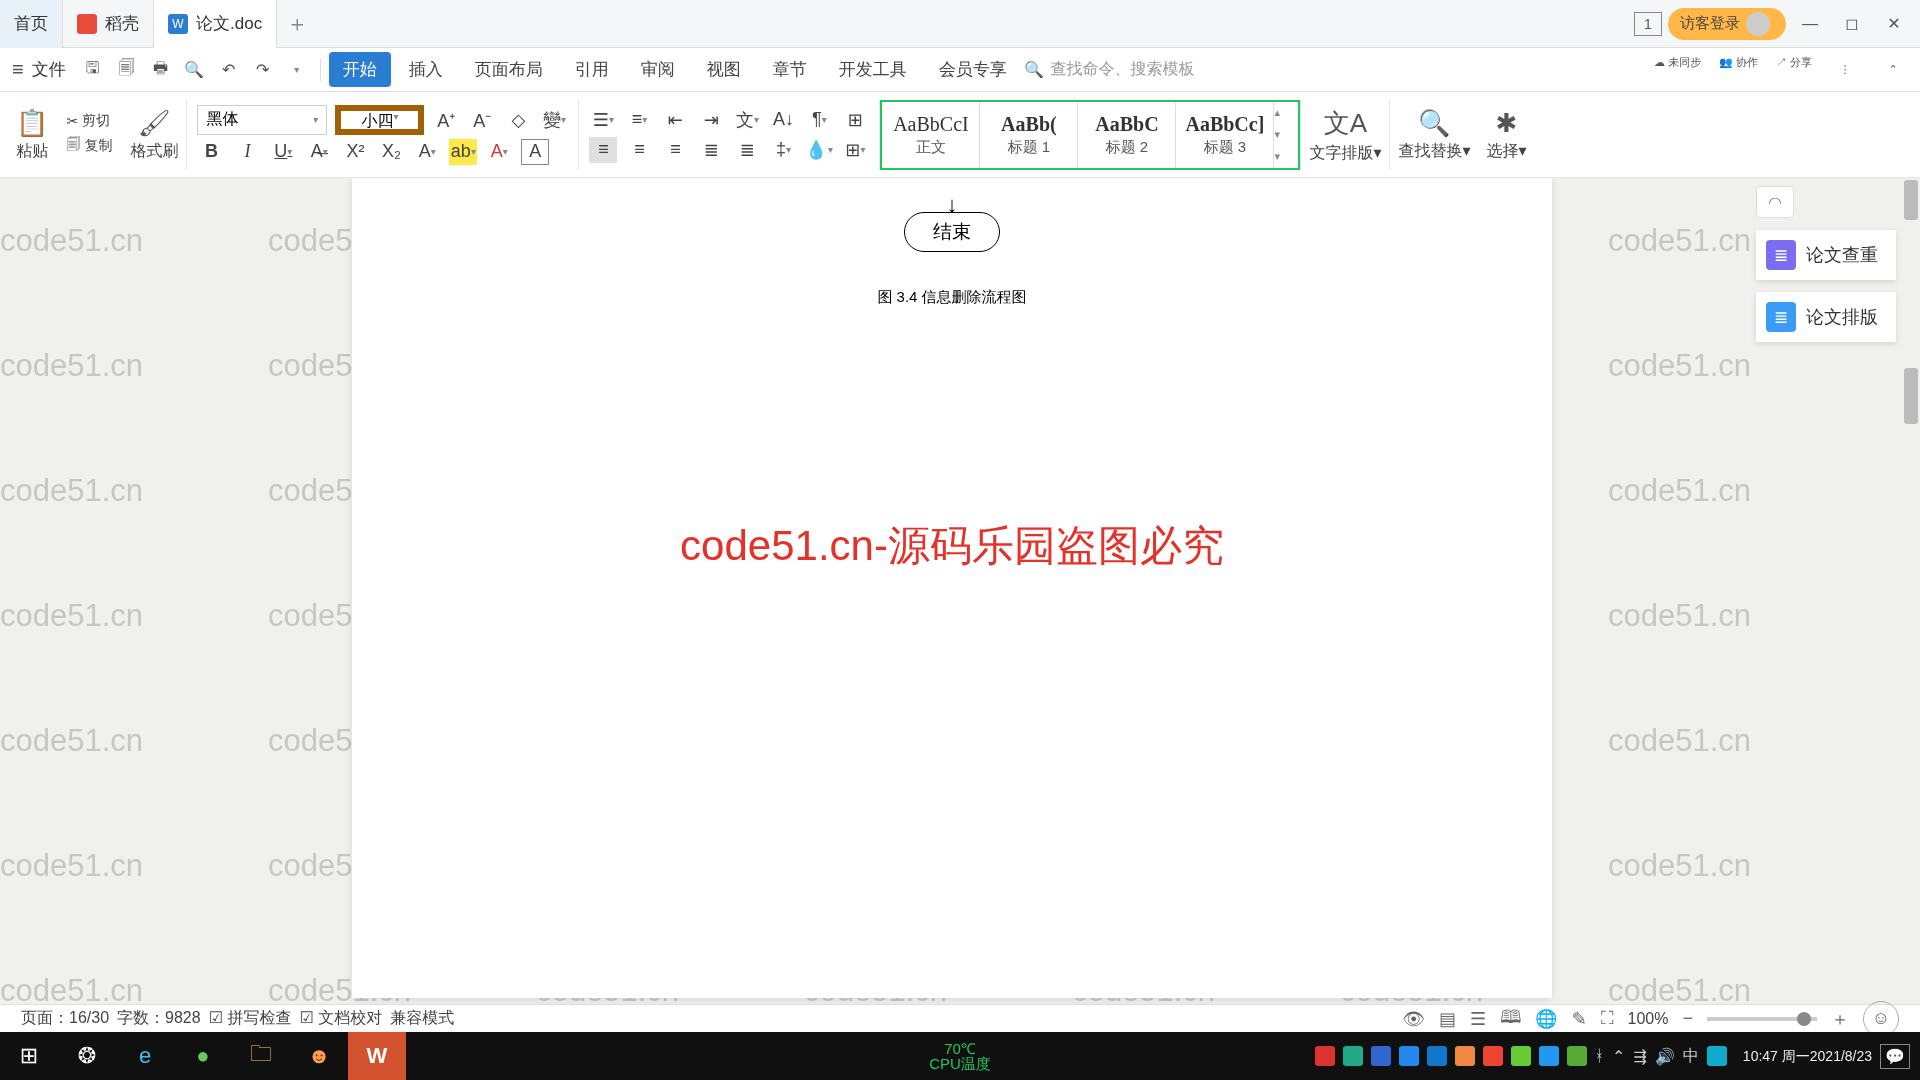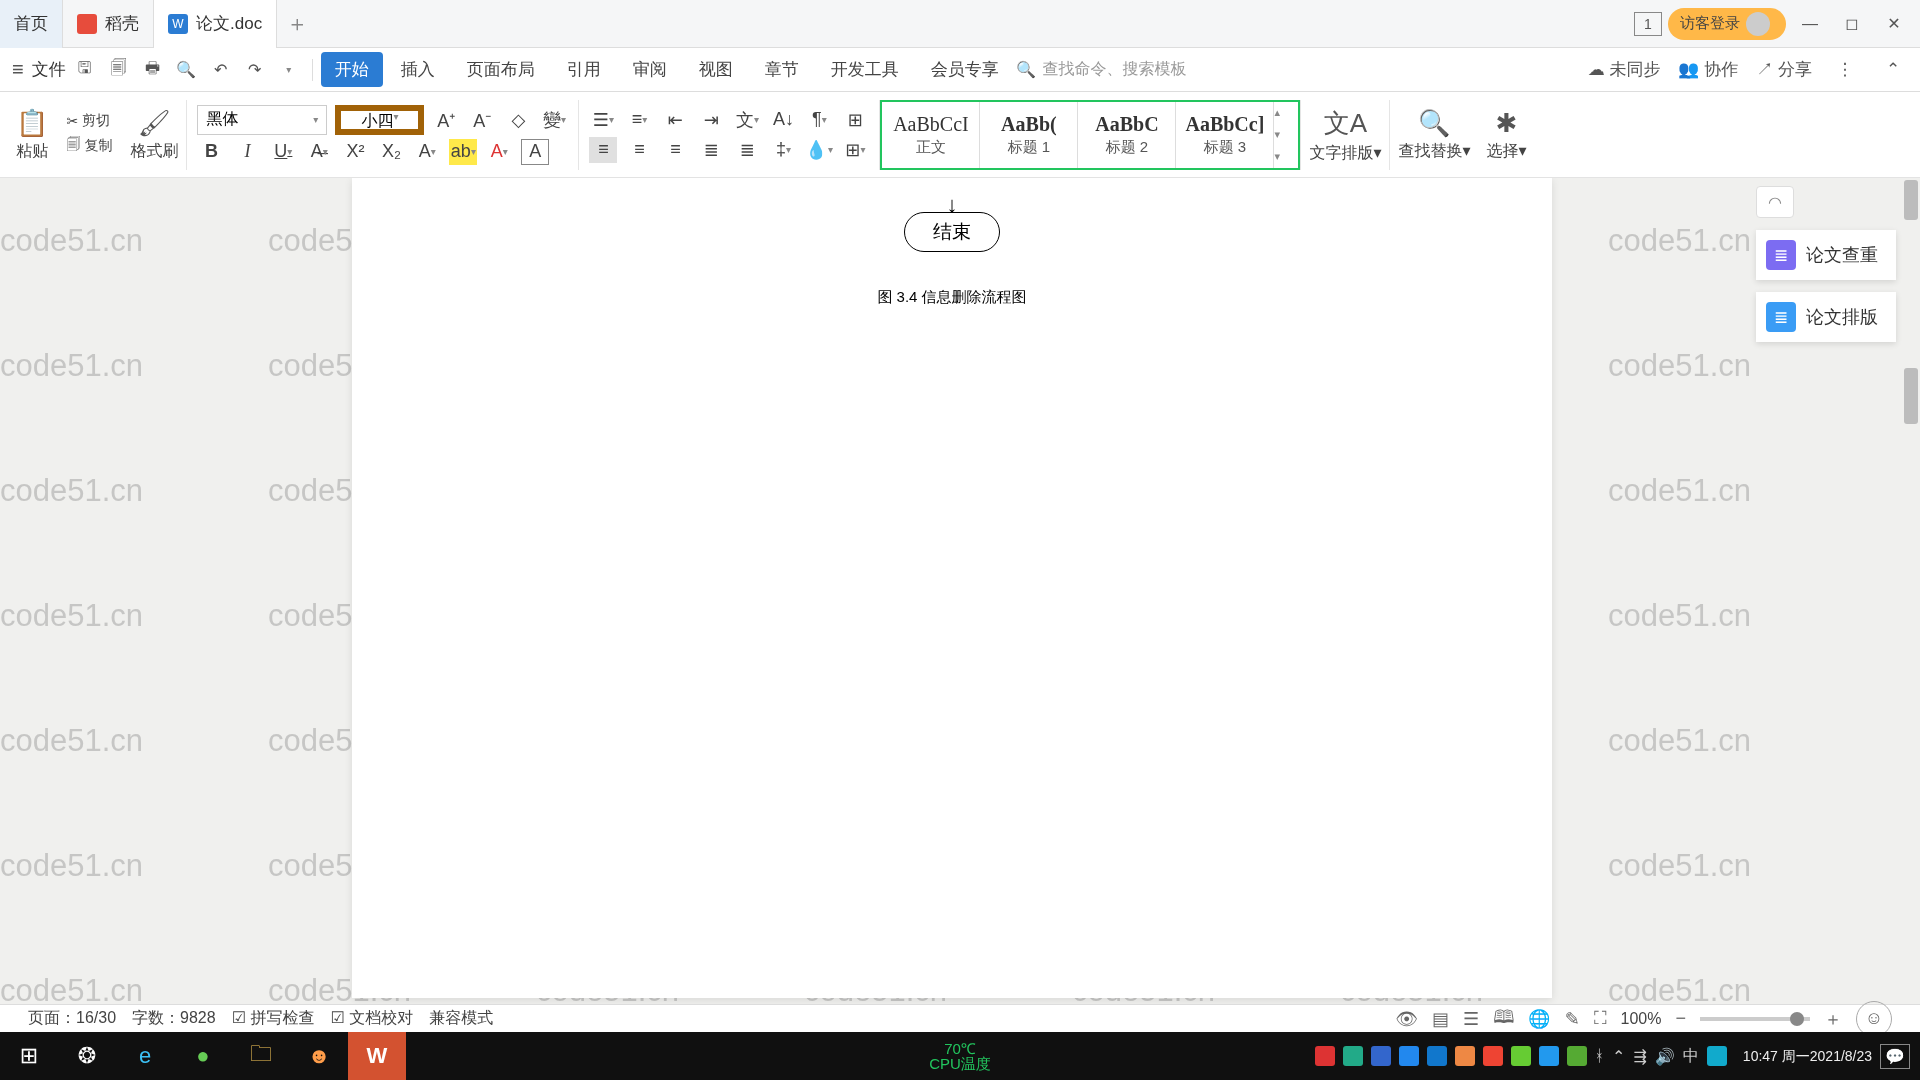--- a/index.html
+++ b/index.html
@@ -10,26 +10,26 @@
 .tab-home{background:#e8f0f8}
 .tab-ico{width:20px;height:20px;display:inline-block}
 .tab-add{width:40px;display:flex;justify-content:center;font-size:22px;color:#888}
 .win-ctrl{margin-left:auto;display:flex;align-items:center;gap:6px;padding-right:8px}
 .badge-1{border:1px solid #888;width:28px;height:24px;display:flex;align-items:center;justify-content:center;font-size:14px;color:#555}
 .guest-btn{background:#ffb848;border-radius:20px;padding:4px 16px 4px 12px;display:flex;align-items:center;gap:6px;font-size:15px;color:#444}
 .avatar{width:24px;height:24px;border-radius:50%;background:#ccc}
 .win-btn{width:36px;height:36px;display:flex;align-items:center;justify-content:center;color:#555;font-size:16px}
 .menubar{height:44px;background:#fff;display:flex;align-items:center;border-bottom:1px solid #ddd;padding:0 12px;gap:4px}
 .burger{font-size:20px;color:#555;margin-right:4px}
-.menu-file{font-size:17px;color:#333;}
+.menu-file{font-size:17px;color:#333;margin-right:8px}
 .qa-btn{width:30px;height:30px;display:flex;align-items:center;justify-content:center;color:#555}
 .qa-sep{width:1px;height:22px;background:#ddd;margin:0 4px}
 .menu-item{padding:6px 14px;font-size:17px;color:#444;border-radius:4px}
 .menu-item.active{background:#2b7cd3;color:#fff}
-.menu-right{margin-left:auto;display:flex;align-items:center;gap:18px;color:#555;font-size:17px}
+.menu-right{margin-left:auto;display:flex;gap:18px;color:#555;font-size:11px}
 .search-box{display:flex;align-items:center;gap:6px;color:#999}
 .ribbon{height:86px;background:#fff;display:flex;align-items:center;border-bottom:1px solid #e3e3e3;padding:0 8px}
 .rgrp{display:flex;flex-direction:column;padding:0 10px;gap:4px}
 .rrow{display:flex;align-items:center;gap:8px}
 .rsep{width:1px;height:70px;background:#e5e5e5}
 .rbtn{font-size:16px;color:#444;display:flex;align-items:center;gap:4px}
 .rbtn-sm{font-size:14px}
 .rbig{display:flex;flex-direction:column;align-items:center;gap:2px;padding:0 8px}
 .rbig-ico{font-size:26px;color:#555}
 .rbig-txt{font-size:16px;color:#444}
@@ -51,21 +51,21 @@
 .caption{position:absolute;left:50%;top:110px;transform:translateX(-50%);font-size:15px;color:#000;font-family:Liberation Sans, sans-serif}
 .red-wm{position:absolute;left:50%;top:340px;transform:translateX(-50%);color:#e4322b;font-size:42px;font-weight:400;white-space:nowrap}
 .side-pane{position:absolute;right:24px;top:8px;display:flex;flex-direction:column;gap:12px}
 .side-toggle{width:38px;height:32px;background:#fff;border:1px solid #ddd;display:flex;align-items:center;justify-content:center;color:#888;border-radius:4px}
 .side-btn{background:#fff;display:flex;align-items:center;gap:10px;padding:10px 18px 10px 10px;box-shadow:0 2px 6px rgba(0,0,0,0.12);font-size:18px;color:#333}
 .side-ico{width:30px;height:30px;border-radius:4px;display:flex;align-items:center;justify-content:center;color:#fff;font-size:17px}
 .ico-purple{background:#7c6cf2}
 .ico-blue{background:#3a9cf5}
 .vscroll{position:absolute;right:0;top:178px;bottom:48px;width:18px;background:#f0f0ee}
 .vthumb{position:absolute;right:2px;width:14px;background:#bcbcbc;border-radius:3px}
-.statusbar{position:absolute;left:0;right:0;bottom:48px;height:28px;background:#fff;border-top:1px solid #ddd;display:flex;align-items:center;padding:0 28px;font-size:16px;color:#444;gap:16px}
+.statusbar{position:absolute;left:0;right:0;bottom:48px;height:28px;background:#fff;border-top:1px solid #ddd;display:flex;align-items:center;padding:0 21px;font-size:16px;color:#444;gap:8px}
 .sb-right{margin-left:auto;display:flex;align-items:center;gap:14px}
 .sb-ico{color:#666;font-size:18px}
 .zoom-track{width:110px;height:4px;background:#ccc;position:relative}
 .zoom-thumb{position:absolute;top:-5px;width:14px;height:14px;border-radius:50%;background:#888}
 .taskbar{position:absolute;bottom:0;left:0;right:0;height:48px;background:#101010;display:flex;align-items:center}
 .task-item{width:58px;height:48px;display:flex;align-items:center;justify-content:center;color:#fff;font-size:22px}
 .task-item.ie{color:#3cc1f5}
 .task-item.folder{color:#f5c657}
 .task-item.red{color:#ff9d4a}
 .task-item.w{background:#d35230;color:#fff;font-weight:bold}
@@ -290,20 +290,21 @@
       <span>code51.cn</span>
       <span>code51.cn</span>
       <span>code51.cn</span>
       <span>code51.cn</span>
       <span>code51.cn</span>
     </div>
   <div class="page">
     <div class="flow-arrow">↓</div>
     <div class="flow-end">结束</div>
     <div class="caption">图 3.4  信息删除流程图</div>
+    <div class="red-wm">code51.cn-源码乐园盗图必究</div>
   </div>
   <div class="side-pane">
     <div class="side-toggle">◠</div>
     <div class="side-btn">
         <span class="side-ico ico-purple">≣</span>
         <span>论文查重</span>
       </div>
     <div class="side-btn">
         <span class="side-ico ico-blue">≣</span>
         <span>论文排版</span>

